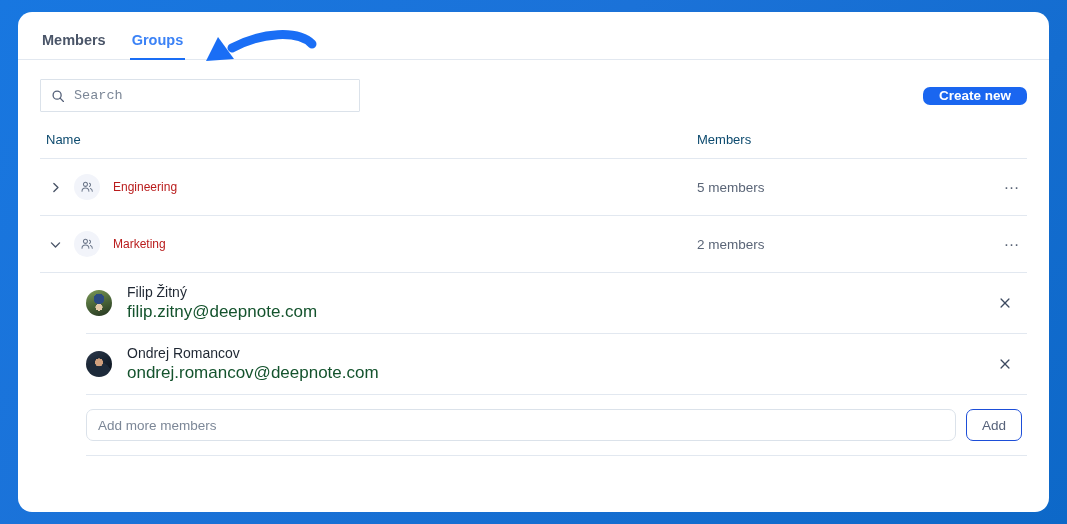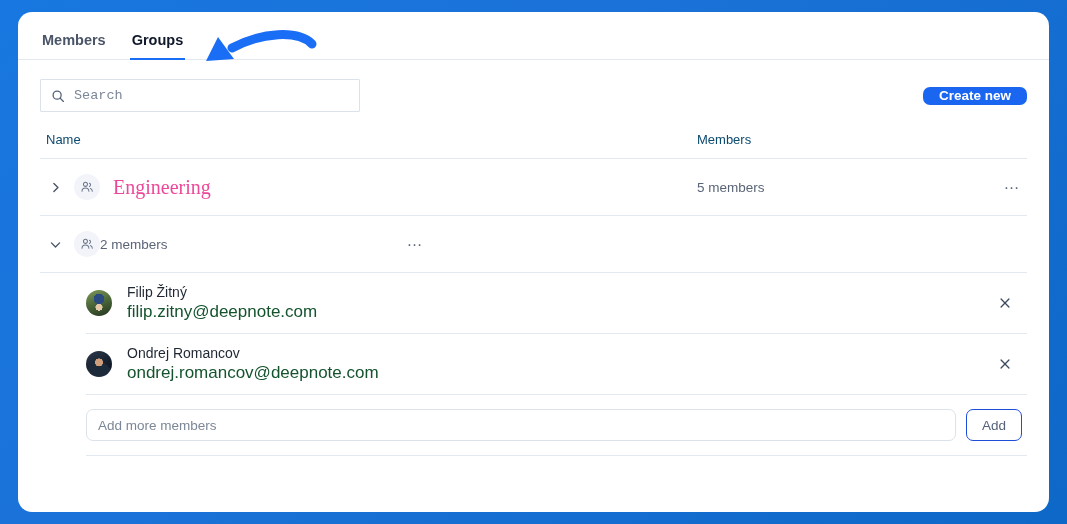--- a/index.html
+++ b/index.html
@@ -41,21 +41,21 @@
     font-size: 14.5px;
     font-weight: bold;
     color: #4a5568;
     padding: 0 2px 11px 2px;
     cursor: pointer;
     line-height: 1;
     border-bottom: 2.5px solid transparent;
     margin-bottom: -1px;
   }
   .tab.active {
-    color: #0f172a;
+    color: #3b82f6;
     border-bottom-color: #1a6ef5;
   }
 
   
   .arrow-annotation {
     position: absolute;
     left: 172px;
     top: 16px;
     width: 130px;
     height: 52px;
@@ -146,24 +146,23 @@
     background: #f2f4fa;
     display: flex;
     align-items: center;
     justify-content: center;
     color: #6b7689;
     margin-left: 4px;
     flex: none;
   }
   .group-name {
     flex: 1;
-    font-size: 20px;
-    color: #ec4899;
+    font-size: 12px;
+    color: #b91c1c;
     padding-left: 13px;
-    font-family: Liberation Serif, serif;
   }
   .group-count {
     width: 300px;
     font-size: 13.5px;
     color: #5a6577;
   }
   .more-btn {
     width: 30px;
     text-align: center;
     color: #5a6577;
@@ -316,20 +315,21 @@
         </svg>
       </span>
       <span class="group-icon">
         <svg viewBox="0 0 18 18" width="14" height="14" fill="none" stroke="currentColor" stroke-width="1.3" stroke-linecap="round" stroke-linejoin="round">
           <circle cx="7" cy="5.6" r="2.6"></circle>
           <path d="M2.6 14.4c0-2.6 2-4.2 4.4-4.2s4.4 1.6 4.4 4.2"></path>
           <path d="M12.2 4.1a2.4 2.4 0 0 1 0 4.3"></path>
           <path d="M13.4 10.8c1.5.5 2.4 1.9 2.4 3.6"></path>
         </svg>
       </span>
+      <div class="group-name">Marketing</div>
       <div class="group-count">2 members</div>
       <div class="more-btn">…</div>
     </div>
 
     <div class="member-row">
       <div class="avatar a1"></div>
       <div class="member-info">
         <div class="member-name">Filip Žitný</div>
         <div class="member-email">filip.zitny@deepnote.com</div>
       </div>

